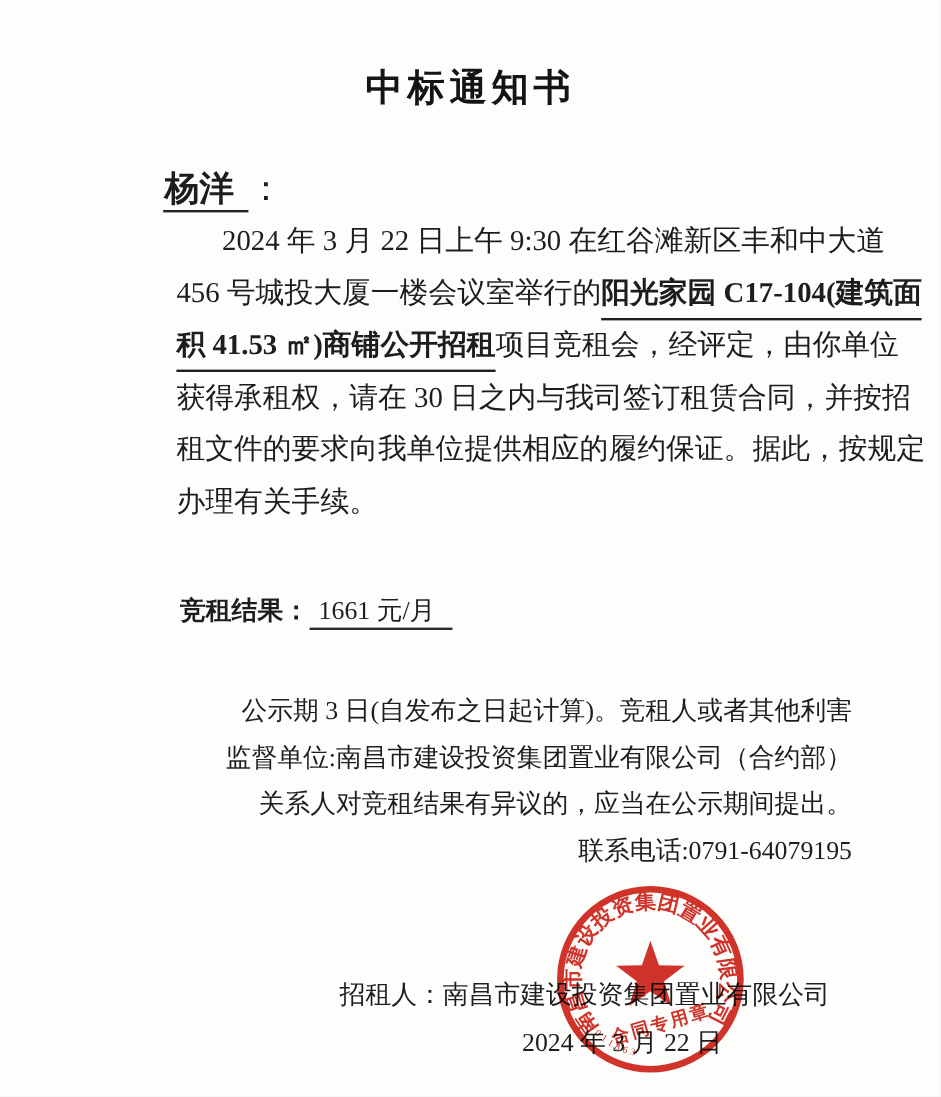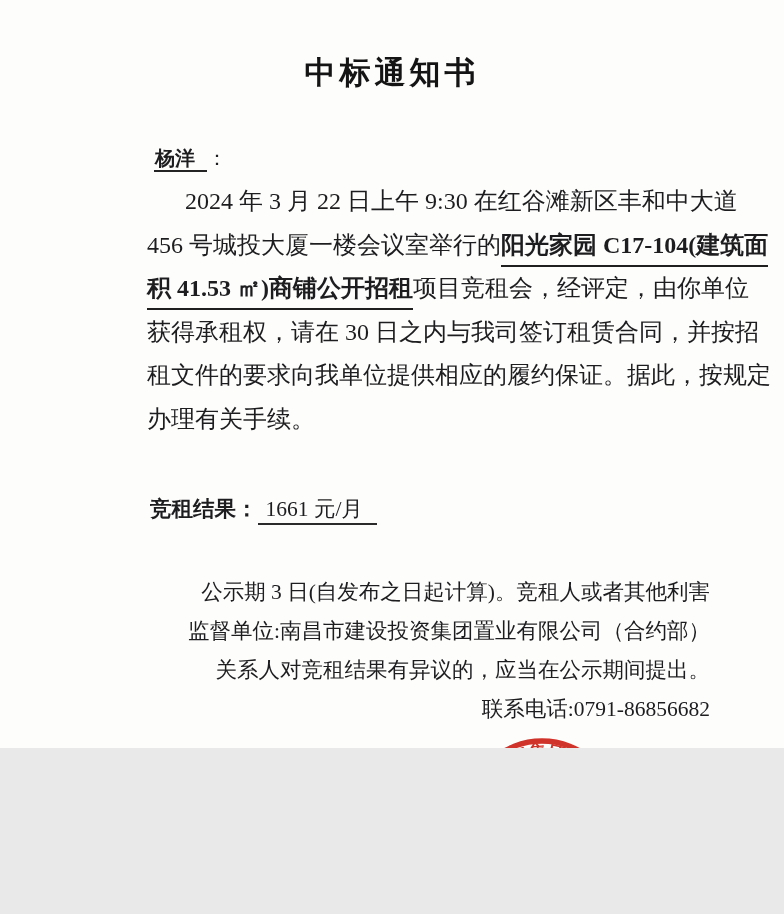--- a/index.html
+++ b/index.html
@@ -1,34 +1,34 @@
 <!DOCTYPE html>
 <html><head>
 <meta charset="utf-8">
 <style>
   html,body{margin:0;padding:0;background:#e9e9e9;}
   .page{
     position:relative;
-    width:784px;height:748px;
+    width:784px;height:914px;
     margin:0 auto;
     background:#fdfdfc;
     overflow:hidden;
     font-family:"Liberation Serif","DejaVu Serif",serif;
     color:#1d1d1f;
   }
   .title{
     position:absolute;left:0;top:52px;width:100%;
     margin:0;
     text-align:center;
     font-size:31px;font-weight:bold;color:#141414;
     letter-spacing:4px;
   }
   .salutation{
-    position:absolute;left:154px;top:144px;
-    font-size:20px;line-height:28px;
+    position:absolute;left:136px;top:144px;
+    font-size:29px;line-height:28px;
   }
   .salutation .name{
     font-weight:bold;
     border-bottom:2px solid #242424;
     padding:0 12px 1px 1px;
   }
   .para1{
     position:absolute;left:147px;top:180px;width:552px;
     font-size:24px;
   }
@@ -92,21 +92,21 @@
   </div>
 
   <div class="result">
     <span class="result-label">竞租结果：</span><span class="result-value">1661 元/月</span>
   </div>
 
   <div class="para2">
     <div class="line indent2"><span>公示期 3 日(自发布之日起计算)。竞租人或者其他利害</span></div>
     <div class="line indent2"><span>监督单位:南昌市建设投资集团置业有限公司（合约部）</span></div>
     <div class="line"><span>关系人对竞租结果有异议的，应当在公示期间提出。</span></div>
-    <div class="line indent2"><span>联系电话:0791-86856682</span></div>
+    <div class="line indent2"><span>联系电话:0791-64079195</span></div>
   </div>
 
   <div class="signer">招租人：南昌市建设投资集团置业有限公司</div>
   <div class="date">2024 年 3 月 22 日</div>
 
   <svg class="seal" viewBox="0 0 164 164" aria-hidden="true">
     <circle cx="82" cy="82" r="75" fill="none" stroke="#cf2318" stroke-width="5.5"></circle>
     <defs>
       <path id="sealTopArc" d="M 40.3 123.7 A 59 59 0 1 1 123.7 123.7" fill="none"></path>
       <path id="sealSerialArc" d="M 25.7 114.5 A 65 65 0 0 0 73 146.4" fill="none"></path>

